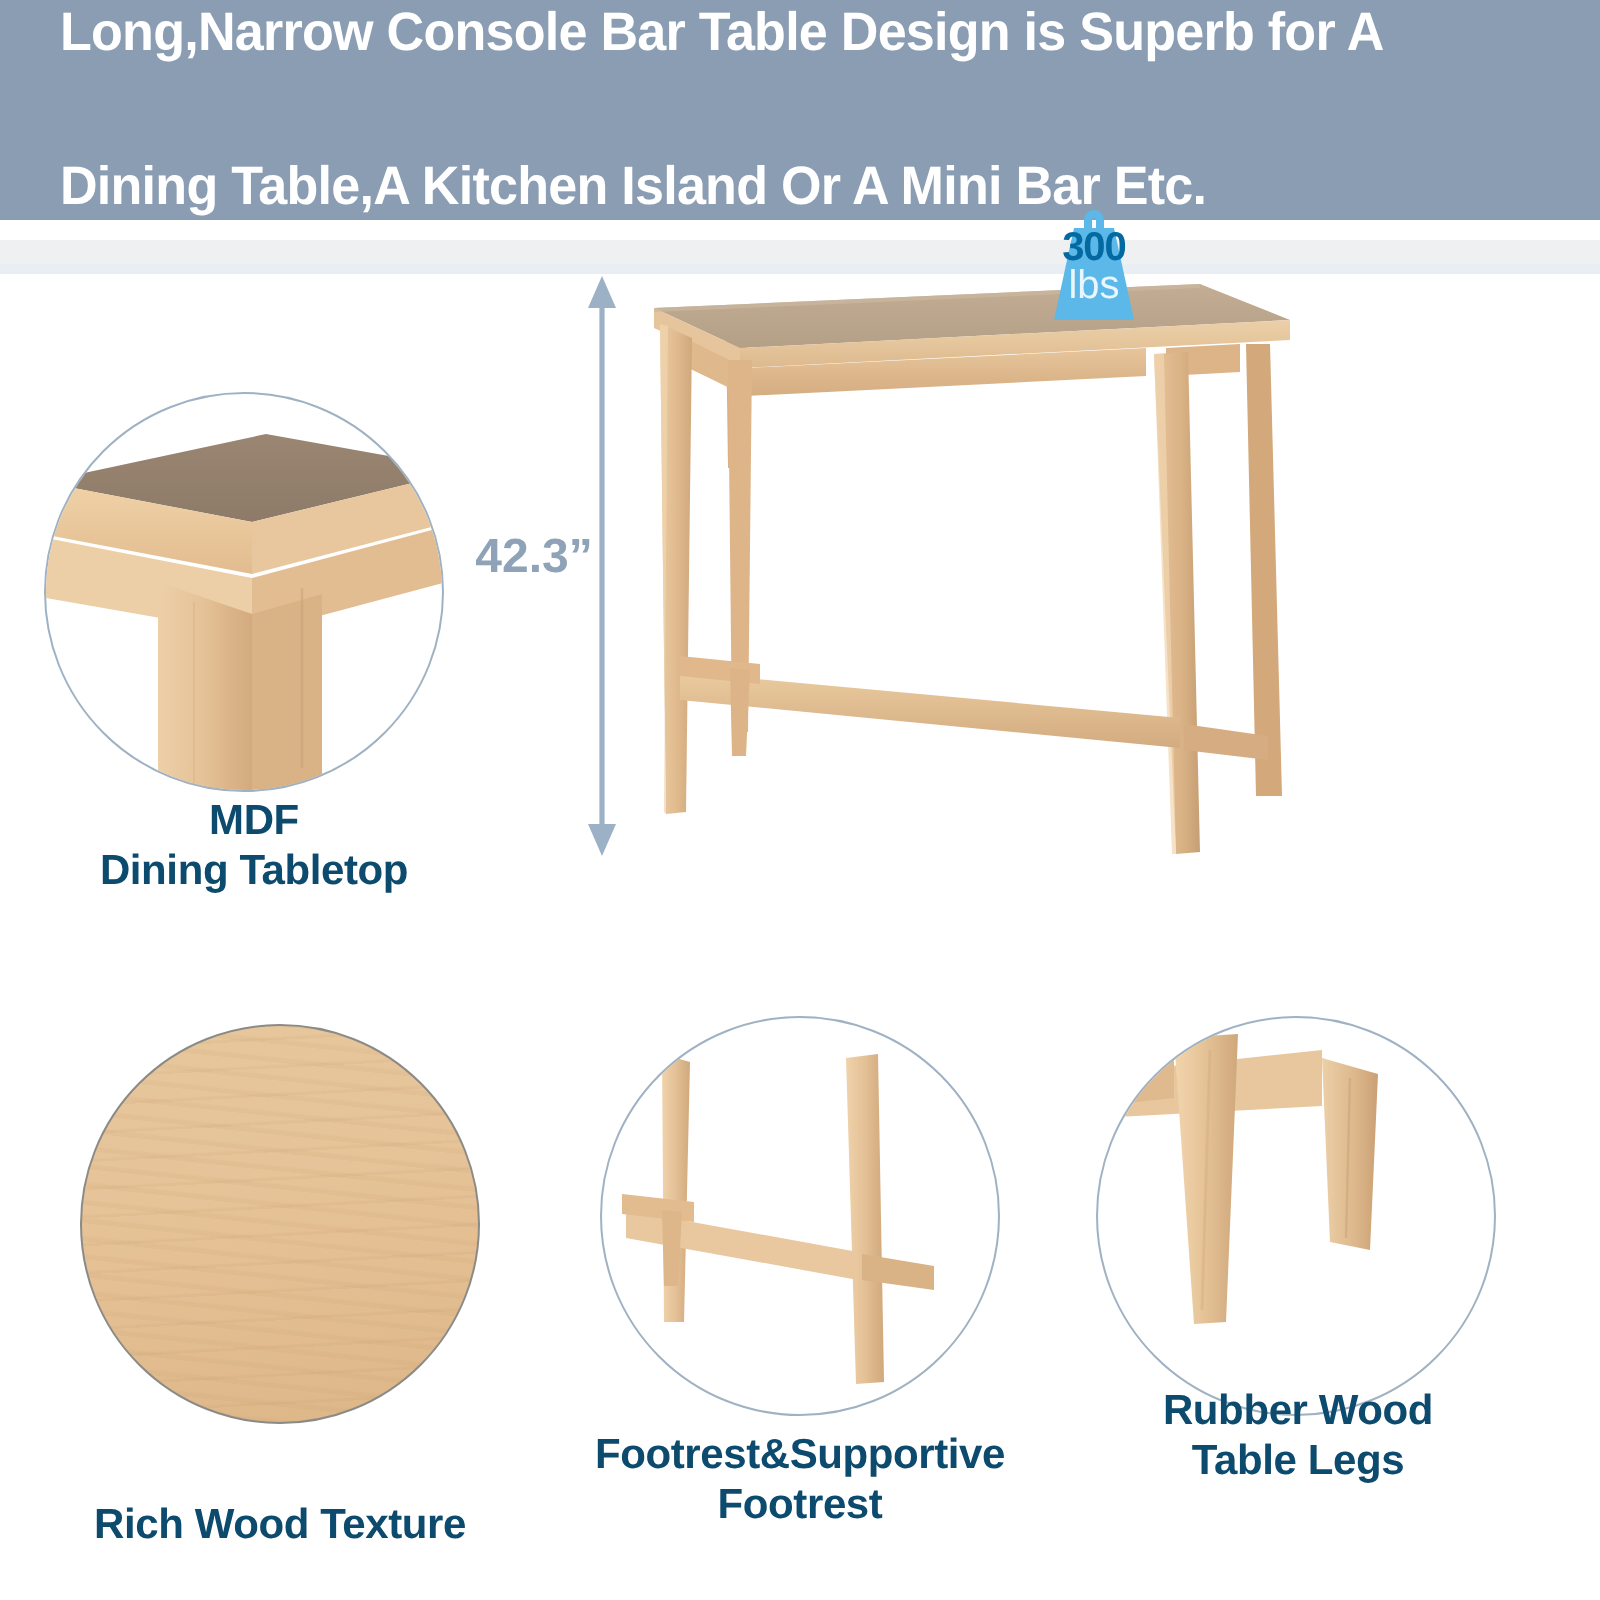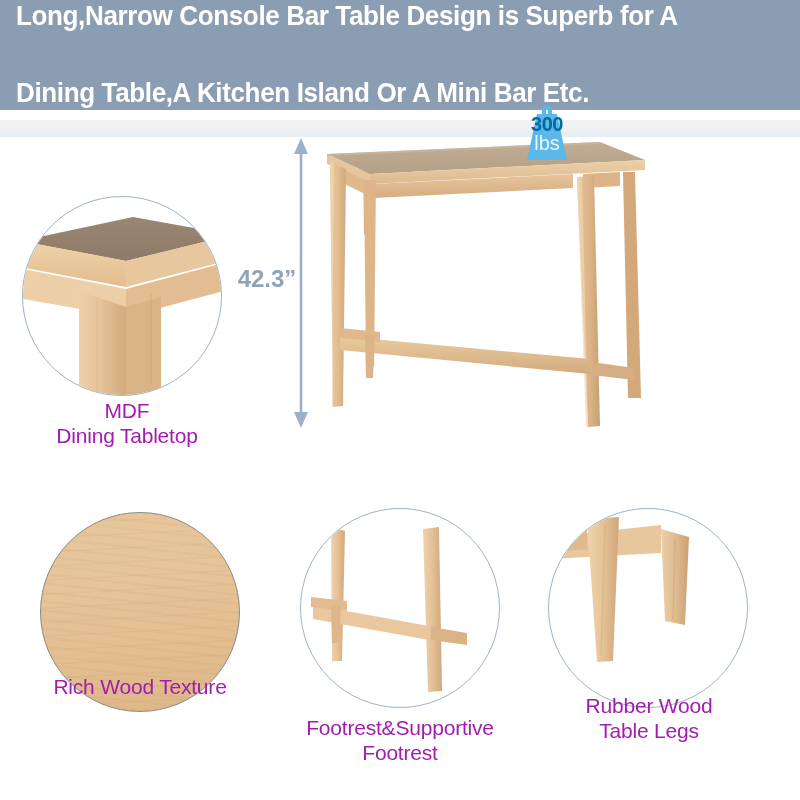--- a/index.html
+++ b/index.html
@@ -11,45 +11,45 @@
     overflow:hidden;
     position:relative;
   }
   .page{position:relative;width:800px;height:800px;overflow:hidden;background:#fff;}
 
   
   .banner{
     position:absolute;left:0;top:0;width:800px;height:110px;
     background:#8b9db3;
     display:flex;flex-direction:column;justify-content:center;
-    box-sizing:border-box;padding:0 16px;gap:44px;
+    box-sizing:border-box;padding:0 30px;gap:44px;
   }
   .banner-line{
     color:#ffffff;
     font-weight:bold;
     font-size:27px;
     line-height:33px;
     letter-spacing:-0.4px;
     white-space:nowrap;
     transform:scaleX(0.965);
     transform-origin:left center;
   }
   .strip-white{position:absolute;left:0;top:110px;width:800px;height:10px;background:#ffffff;}
   .strip-gray{position:absolute;left:0;top:120px;width:800px;height:12px;background:#eef0f1;}
   .strip-gray2{position:absolute;left:0;top:132px;width:800px;height:5px;background:#e8eef3;}
   .strip-white2{position:absolute;left:0;top:137px;width:800px;height:8px;background:#ffffff;}
 
   
   .caption{
     position:absolute;
     text-align:center;
-    color:#a21caf;
+    color:#0c4a6e;
     font-size:21px;
     line-height:25px;
-    font-weight:400;
+    font-weight:700;
     letter-spacing:-0.2px;
   }
   .circle{
     position:absolute;
     border-radius:50%;
     border:1.4px solid #9fb2c4;
     box-sizing:border-box;
     overflow:hidden;
     background:#ffffff;
   }
@@ -76,21 +76,21 @@
       linear-gradient(170deg,#e8c79d 0%,#e6c398 40%,#e2bd90 70%,#ddb687 100%);
   }
 
   
   #c-footrest{left:300px;top:508px;width:200px;height:200px;}
   
   #c-legs{left:548px;top:508px;width:200px;height:200px;}
 
   
   #cap-tabletop{left:2px;top:398px;width:250px;}
-  #cap-texture{left:20px;top:674px;width:240px;}
+  #cap-texture{left:20px;top:750px;width:240px;}
   #cap-footrest{left:268px;top:715px;width:264px;text-align:center;}
   #cap-legs{left:534px;top:693px;width:230px;}
 
   
   #dim{position:absolute;left:290px;top:138px;width:22px;height:290px;}
   #dim-label{
     position:absolute;left:232px;top:265px;width:70px;
     text-align:center;color:#8fa3b8;font-weight:bold;font-size:24px;
     letter-spacing:0px;
   }

